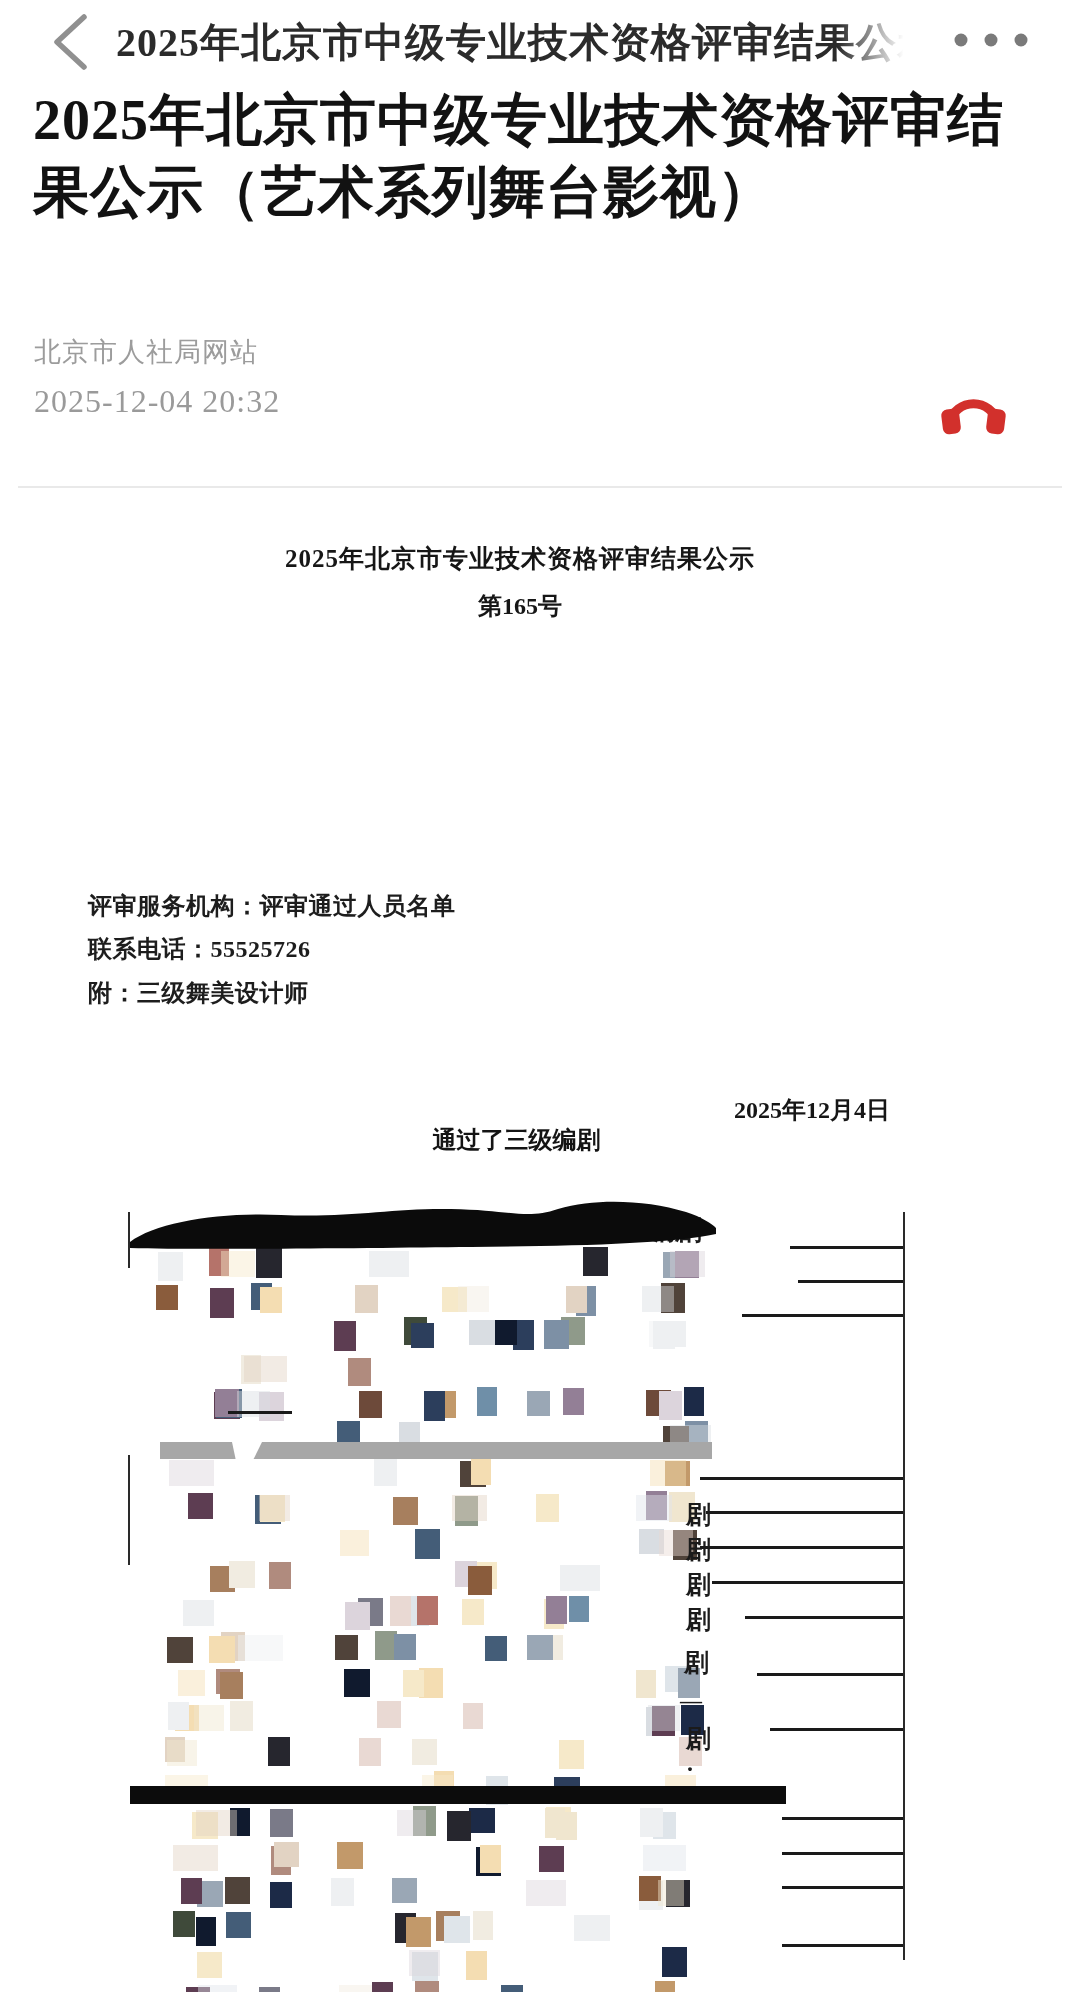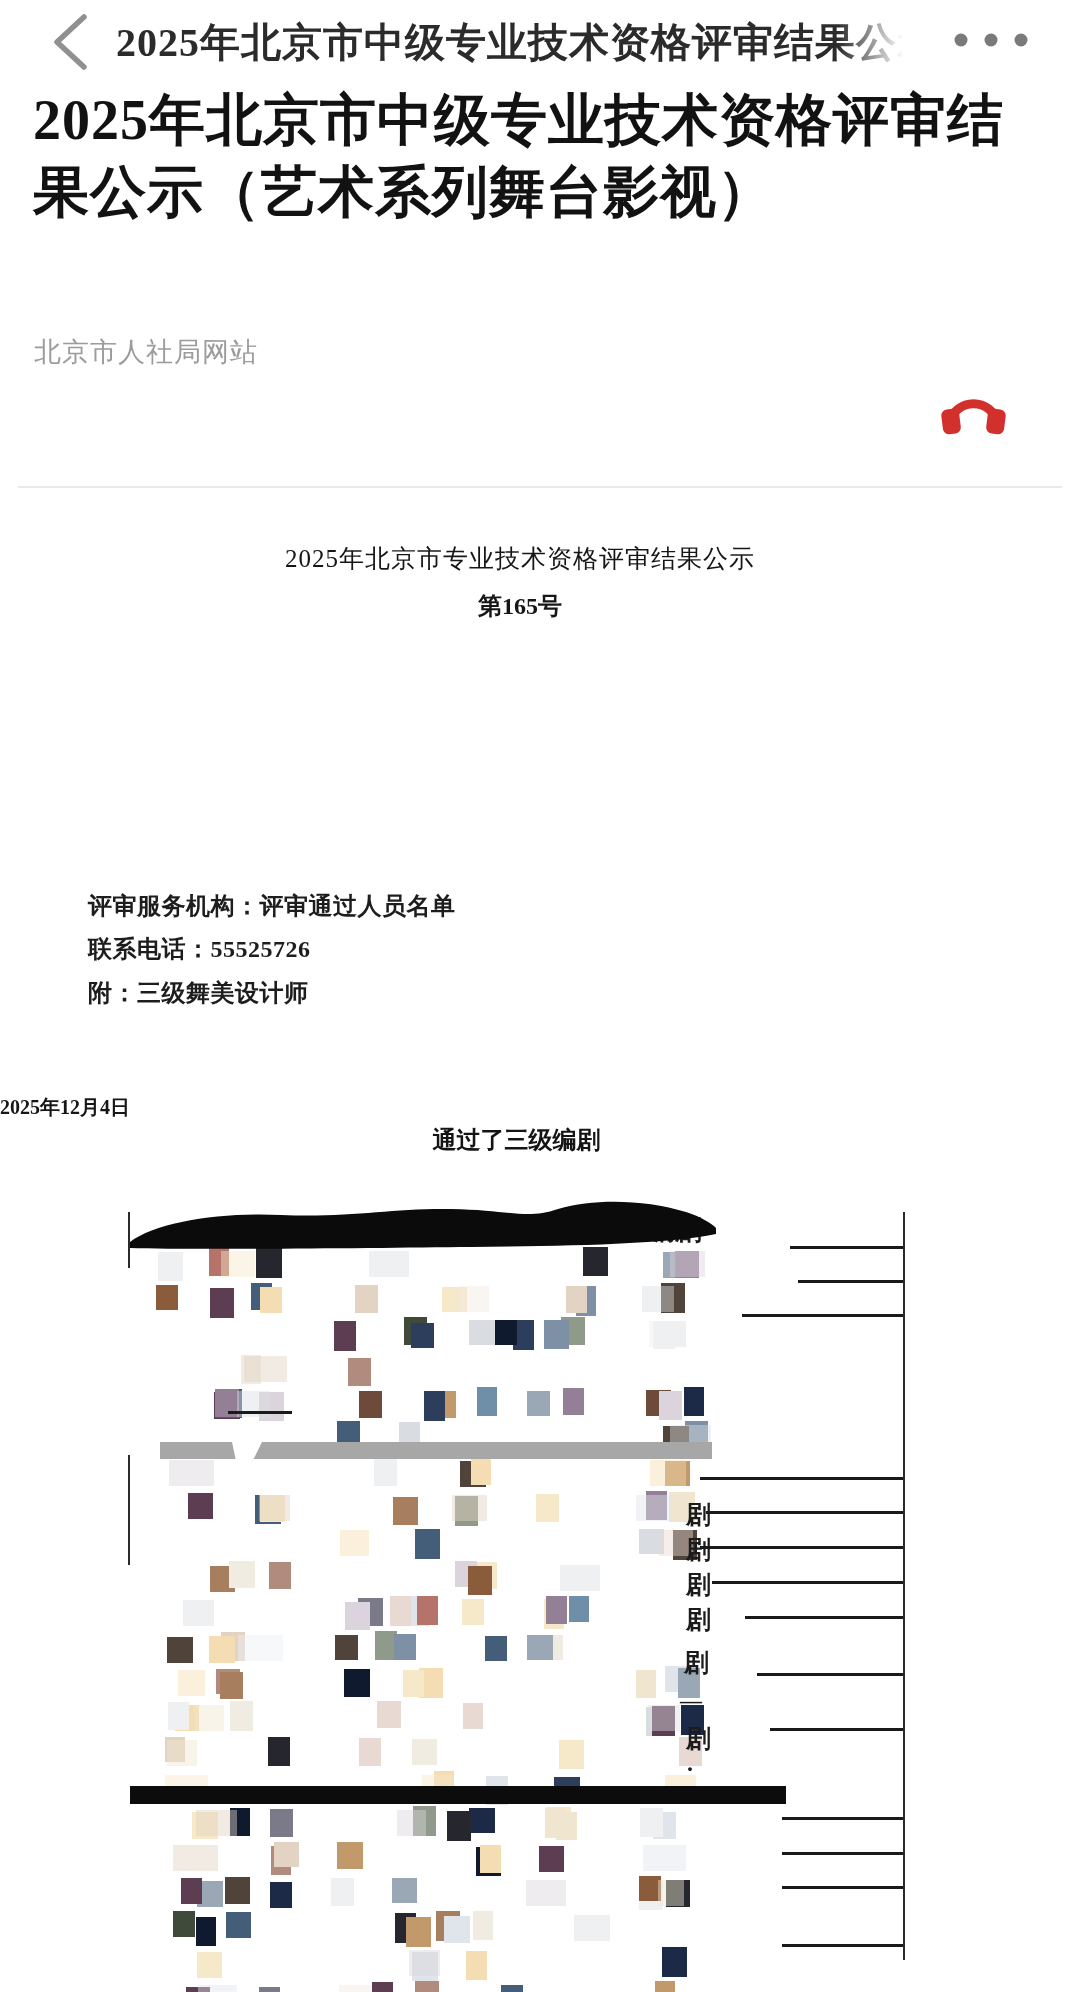--- a/index.html
+++ b/index.html
@@ -20,30 +20,30 @@
   
   .article-title{position:absolute;left:33px;top:84px;width:1016px;font-size:56px;line-height:72px;
                  font-weight:700;color:#121212;letter-spacing:1px;}
   .meta-source{position:absolute;left:34px;top:334px;font-size:27px;color:#9c9c9c;letter-spacing:1px;}
   .meta-date{position:absolute;left:34px;top:383px;font-size:32px;color:#9a9a9a;letter-spacing:1px;}
   .listen-btn{position:absolute;left:936px;top:378px;width:74px;height:58px;cursor:pointer;}
   .divider{position:absolute;left:18px;top:486px;width:1044px;height:2px;background:#e9e9e9;}
 
   
   .doc-heading{position:absolute;left:0;top:542px;width:1040px;text-align:center;
-               font-size:25px;font-weight:400;color:#161616;letter-spacing:1px;}
+               font-size:25px;font-weight:700;color:#161616;letter-spacing:1px;}
   .doc-number{position:absolute;left:0;top:590px;width:1040px;text-align:center;
               font-size:24px;font-weight:700;color:#161616;}
   .doc-paragraph{position:absolute;left:88px;top:640px;width:902px;font-size:24px;line-height:40px;
                  color:#262626;text-align:justify;text-indent:2em;letter-spacing:0.5px;}
   .info-line{position:absolute;left:88px;font-size:24px;font-weight:700;color:#1d1d1d;letter-spacing:0.5px;}
   .signature{position:absolute;left:0;top:1044px;width:905px;text-align:right;
              font-size:24px;font-weight:700;color:#161616;}
-  .signature-date{position:absolute;left:0;top:1094px;width:890px;text-align:left;
-                  font-size:20px;font-weight:700;color:#161616;}
+  .signature-date{position:absolute;left:0;top:1094px;width:890px;text-align:right;
+                  font-size:24px;font-weight:700;color:#161616;}
   .table-title{position:absolute;left:128px;top:1124px;width:777px;text-align:center;
                font-size:24px;font-weight:700;color:#141414;}
 
   
   .tbl-header{position:absolute;left:128px;top:1172px;width:777px;height:40px;background:#ababab;
               border-top:3px solid #151515;border-bottom:3px solid #151515;box-sizing:border-box;}
   .tbl-header .vsep{position:absolute;top:-3px;width:3px;height:40px;background:#151515;}
   .tbl-h-label{position:absolute;top:5px;font-size:25px;font-weight:700;color:#111;letter-spacing:1px;}
 
   
@@ -72,20 +72,21 @@
           <circle cx="9" cy="16" r="6.5" fill="#7a7a7a"></circle>
           <circle cx="39" cy="16" r="6.5" fill="#7a7a7a"></circle>
           <circle cx="69" cy="16" r="6.5" fill="#7a7a7a"></circle>
         </svg>
       </span>
     </div>
   </div>
 
   <h1 class="article-title" style="margin:0;">2025年北京市中级专业技术资格评审结果公示（艺术系列舞台影视）</h1>
   <div class="meta-source">北京市人社局网站</div>
+  <div class="meta-date">2025-12-04 20:32</div>
   <div class="listen-btn">
     <span>
       <svg width="74" height="58" viewBox="0 0 74 58">
         <path d="M14 44 A24 23 0 0 1 61 44" fill="none" stroke="#d2302c" stroke-width="9" stroke-linecap="round"></path>
         <rect x="6" y="31" width="18" height="25" rx="6" fill="#d2302c" transform="rotate(-7 15 43)"></rect>
         <rect x="51" y="31" width="18" height="25" rx="6" fill="#d2302c" transform="rotate(7 60 43)"></rect>
       </svg>
     </span>
   </div>
   <div class="divider"></div>

